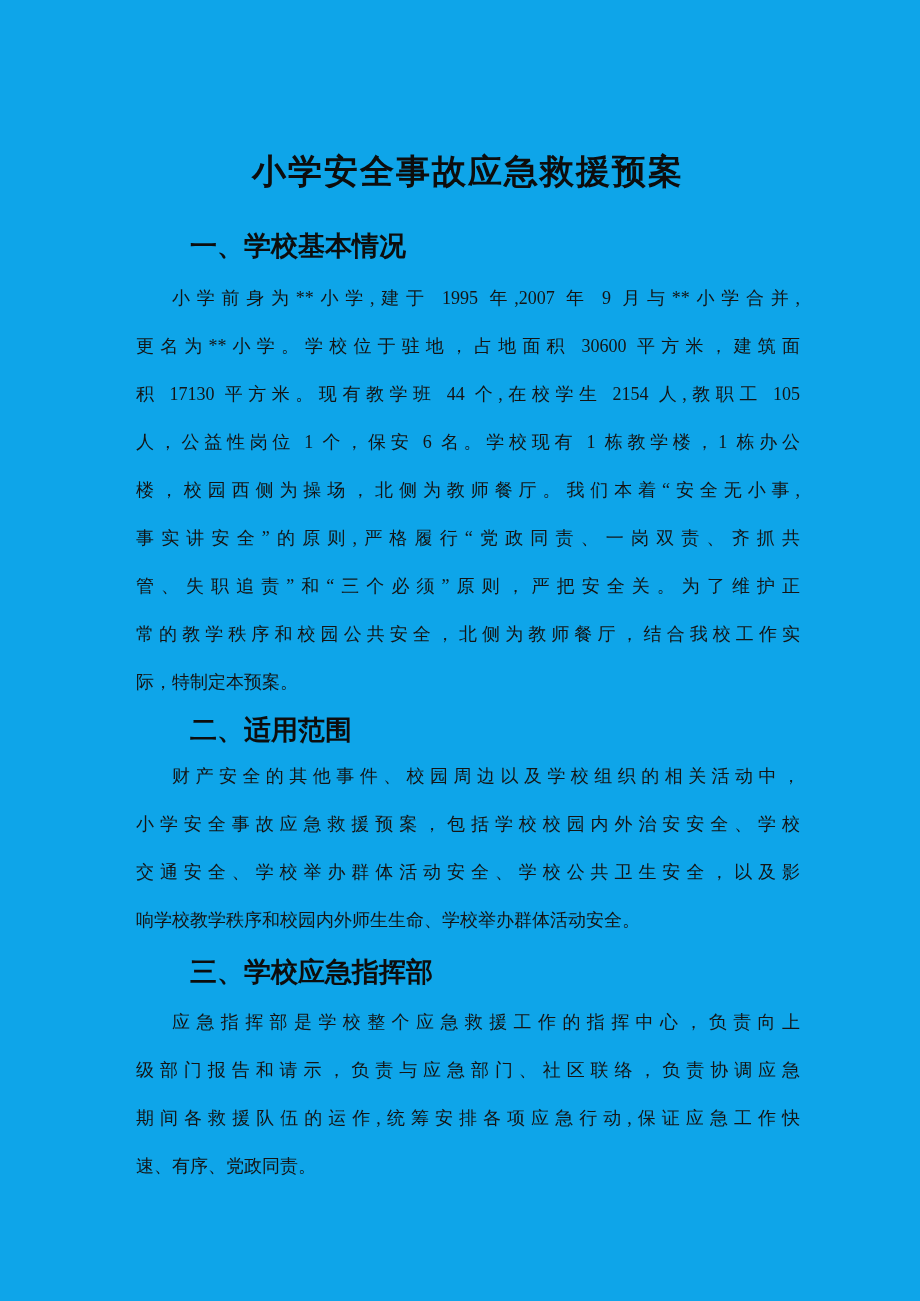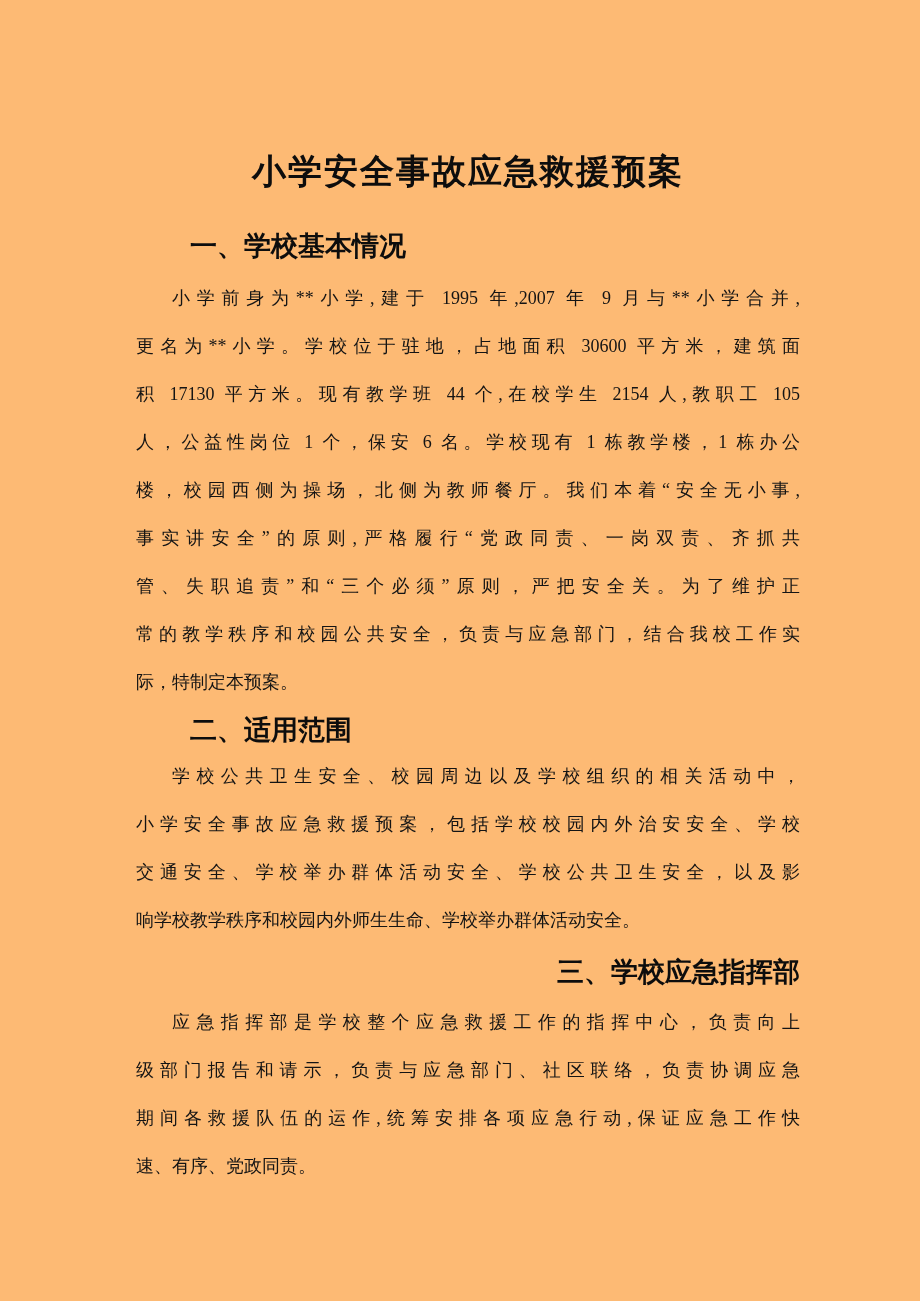--- a/index.html
+++ b/index.html
@@ -5,21 +5,21 @@
   html, body { margin: 0; padding: 0; }
   body {
     width: 920px; height: 1301px;
     background: #ffffff;
     font-family: "Liberation Serif", "DejaVu Serif", serif;
     color: #141414;
     overflow: hidden;
   }
   .page {
     width: 920px; height: 1301px;
-    background: #fdba74;
+    background: #0ea5e9;
     position: relative;
   }
   .content {
     position: absolute;
     left: 136px; top: 0;
     width: 664px;
   }
   .doc-title {
     margin-top: 148px;
     font-family: "Liberation Sans", "DejaVu Sans", sans-serif;
@@ -33,21 +33,21 @@
   .sec-heading {
     font-family: "Liberation Sans", "DejaVu Sans", sans-serif;
     font-weight: 700;
     font-size: 27px;
     line-height: 36px;
     text-indent: 2em;
     color: #0d0d0d;
   }
   .sec-heading.h1 { margin-top: 34px; }
   .sec-heading.h2 { margin-top: 6px; }
-  .sec-heading.h3 { margin-top: 10px; text-align: right; }
+  .sec-heading.h3 { margin-top: 10px; }
   .para { margin: 0; }
   .para.p1 { margin-top: 10px; }
   .para.p2 { margin-top: 4px; }
   .para.p3 { margin-top: 8px; }
   .line {
     font-size: 18px;
     line-height: 48px;
     height: 48px;
     white-space: normal;
     color: #141414;
@@ -67,27 +67,27 @@
 
     <div class="sec-heading h1">一、学校基本情况</div>
     <div class="para p1">
       <div class="line j first">小学前身为**小学,建于 1995 年,2007 年 9 月与**小学合并,</div>
       <div class="line j">更名为**小学。学校位于驻地，占地面积 30600 平方米，建筑面</div>
       <div class="line j">积 17130 平方米。现有教学班 44 个,在校学生 2154 人,教职工 105</div>
       <div class="line j">人，公益性岗位 1 个，保安 6 名。学校现有 1 栋教学楼，1 栋办公</div>
       <div class="line j">楼，校园西侧为操场，北侧为教师餐厅。我们本着“安全无小事,</div>
       <div class="line j">事实讲安全”的原则,严格履行“党政同责、一岗双责、齐抓共</div>
       <div class="line j">管、失职追责”和“三个必须”原则，严把安全关。为了维护正</div>
-      <div class="line j">常的教学秩序和校园公共安全，负责与应急部门，结合我校工作实</div>
+      <div class="line j">常的教学秩序和校园公共安全，北侧为教师餐厅，结合我校工作实</div>
       <div class="line last">际，特制定本预案。</div>
     </div>
 
     <div class="sec-heading h2">二、适用范围</div>
     <div class="para p2">
-      <div class="line j first">学校公共卫生安全、校园周边以及学校组织的相关活动中，</div>
+      <div class="line j first">财产安全的其他事件、校园周边以及学校组织的相关活动中，</div>
       <div class="line j">小学安全事故应急救援预案，包括学校校园内外治安安全、学校</div>
       <div class="line j">交通安全、学校举办群体活动安全、学校公共卫生安全，以及影</div>
       <div class="line last">响学校教学秩序和校园内外师生生命、学校举办群体活动安全。</div>
     </div>
 
     <div class="sec-heading h3">三、学校应急指挥部</div>
     <div class="para p3">
       <div class="line j first">应急指挥部是学校整个应急救援工作的指挥中心，负责向上</div>
       <div class="line j">级部门报告和请示，负责与应急部门、社区联络，负责协调应急</div>
       <div class="line j">期间各救援队伍的运作,统筹安排各项应急行动,保证应急工作快</div>

